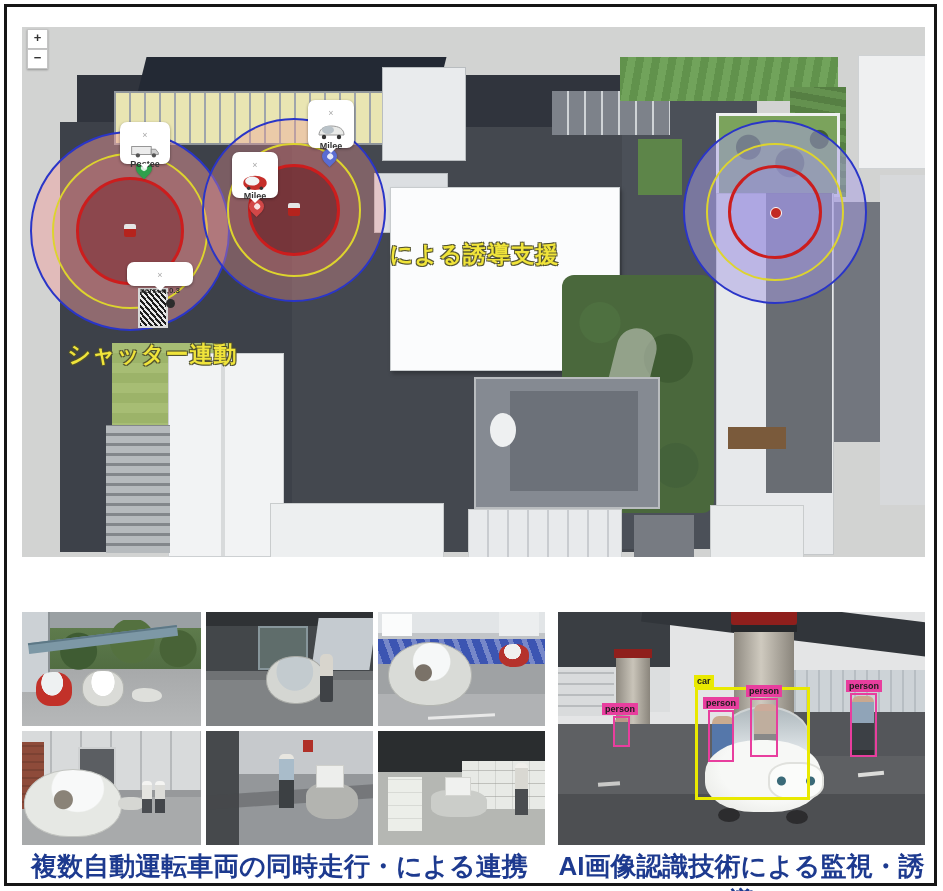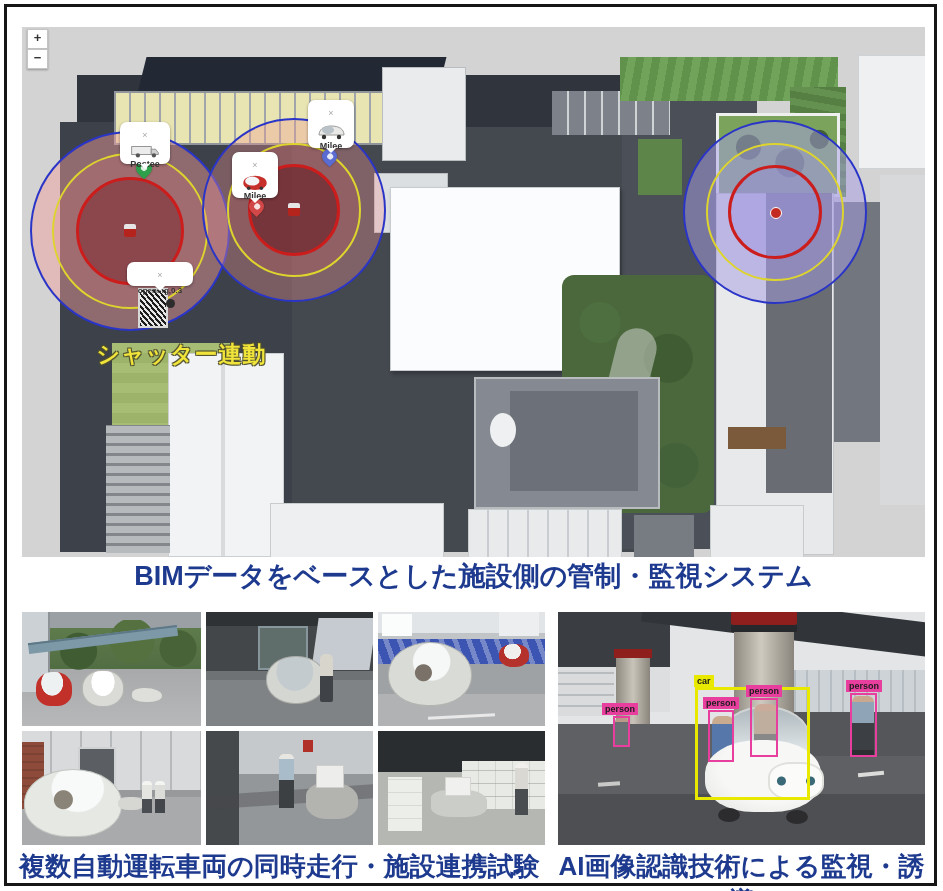--- a/index.html
+++ b/index.html
@@ -63,21 +63,21 @@
   .rC-blue{left:661px;top:93px;width:184px;height:184px;border:2px solid #2a35c8;background:rgba(168,158,228,.5);}
   .rC-yel{left:684px;top:116px;width:138px;height:138px;border:2px solid #ddd42e;background:rgba(160,150,225,.28);}
   .rC-red{left:706px;top:138px;width:94px;height:94px;border:3px solid #cc1d1d;background:rgba(150,140,222,.35);}
   .botA{left:102px;top:197px;width:12px;height:13px;background:linear-gradient(180deg,#e5e5e5 0 35%,#b5231d 35%);border-radius:2px;}
   .botB{left:266px;top:176px;width:12px;height:13px;background:linear-gradient(180deg,#e5e5e5 0 35%,#b5231d 35%);border-radius:2px;}
   .botC{left:748px;top:180px;width:10px;height:10px;background:#c22a22;border-radius:50%;border:1px solid #fff;}
   
   .map-note{color:#f0e43a;font-weight:700;font-size:23px;line-height:30px;text-align:center;letter-spacing:1px;
     text-shadow:1px 1px 0 rgba(80,80,45,.95),-1px 1px 0 rgba(80,80,45,.95),1px -1px 0 rgba(80,80,45,.95),-1px -1px 0 rgba(80,80,45,.95);}
   .note-beacon{left:330px;top:212px;width:245px;}
-  .note-shutter{left:38px;top:312px;width:185px;margin-left:29px;}
+  .note-shutter{left:38px;top:312px;width:185px;}
   
   .mcard{background:#fff;border-radius:7px;box-shadow:0 1px 3px rgba(0,0,0,.4);text-align:center;padding-top:2px;z-index:6;}
   .mcard:after{content:"";position:absolute;left:50%;bottom:-5px;margin-left:-5px;border:5px solid transparent;border-top-color:#fff;border-bottom:0;}
   .mlabel{position:relative!important;display:block;font-size:9px;font-weight:700;color:#333;line-height:11px;}
   .mclose{top:0px;right:3px;font-size:9px;color:#aaa;line-height:9px;}
   .card-logiee{left:98px;top:95px;width:50px;height:40px;}
   .card-postee{left:210px;top:125px;width:46px;height:44px;}
   .card-milee{left:286px;top:73px;width:46px;height:46px;}
   .card-opening{left:105px;top:235px;width:66px;height:22px;}
   .card-opening .mlabel{font-size:8px;line-height:18px;}
@@ -252,20 +252,21 @@
     <div class="ring rB-yel"></div>
     <div class="ring rB-red"></div>
     <div class="ring rC-blue"></div>
     <div class="ring rC-yel"></div>
     <div class="ring rC-red"></div>
     <div class="botA"></div>
     <div class="botB"></div>
     <div class="botC"></div>
 
     <div class="map-note note-beacon">
+      <div style="position:relative">による誘導支援</div>
     </div>
     <div class="map-note note-shutter">
       <div style="position:relative">シャッター連動</div>
     </div>
 
     <div class="mcard card-logiee">
       <span class="mclose">×</span>
       <svg class="micon" width="30" height="16" viewBox="0 0 32 18">
         <rect x="1" y="4" width="22" height="9" fill="#ececec" stroke="#8a8a8a"></rect>
         <path d="M23 7h5l3 4v2h-8z" fill="#d0d0d0" stroke="#8a8a8a"></path>
@@ -295,30 +296,29 @@
         <ellipse cx="13" cy="9" rx="6" ry="4" fill="#b9c2c8"></ellipse>
         <circle cx="9" cy="16" r="2.2" fill="#333"></circle>
           <circle cx="24" cy="16" r="2.2" fill="#333"></circle>
       </svg>
       <span class="mlabel">Milee</span>
     </div>
     <div class="pin pin-milee"></div>
 
     <div class="mcard card-opening">
       <span class="mclose">×</span>
-      <span class="mlabel">opening,0.3</span>
+      <span class="mlabel">person,0.3</span>
     </div>
     <div class="shutter-icon"></div>
     <div class="shutter-knob"></div>
 
     <div class="zoombtn zoom-in">+</div>
     <div class="zoombtn zoom-out">−</div>
   </div>
 
-  <div class="cap cap1">BIMデータをベースとした施設側の管制・監視システム</div>
 
   <div class="grid">
     <div class="ph p1">
       <div class="p1-bldg"></div>
       <div class="p1-trees"></div>
       <div class="p1-rail"></div>
       <div class="p1-red"></div>
       <div class="p1-white"></div>
       <div class="p1-robot"></div>
     </div>
@@ -353,21 +353,21 @@
       <div class="p5-box"></div>
     </div>
     <div class="ph p6">
       <div class="p6-wall"></div>
       <div class="p6-stack"></div>
       <div class="p6-robot"></div>
       <div class="p6-box2"></div>
       <div class="p6-person"></div>
     </div>
   </div>
-  <div class="cap cap2">複数自動運転車両の同時走行・施設連携試験</div>
+  <div class="cap cap2">複数自動運転車両の同時走行・による連携</div>
 
   <div class="ai">
     <div class="ai-leftbldg"></div>
     <div class="ai-canopy"></div>
     <div class="ai-glass"></div>
     <div class="ai-shadow"></div>
     <div class="ai-rail"></div>
     <div class="ai-pillar-big"></div>
     <div class="ai-cap-big"></div>
     <div class="ai-band-big"></div>

